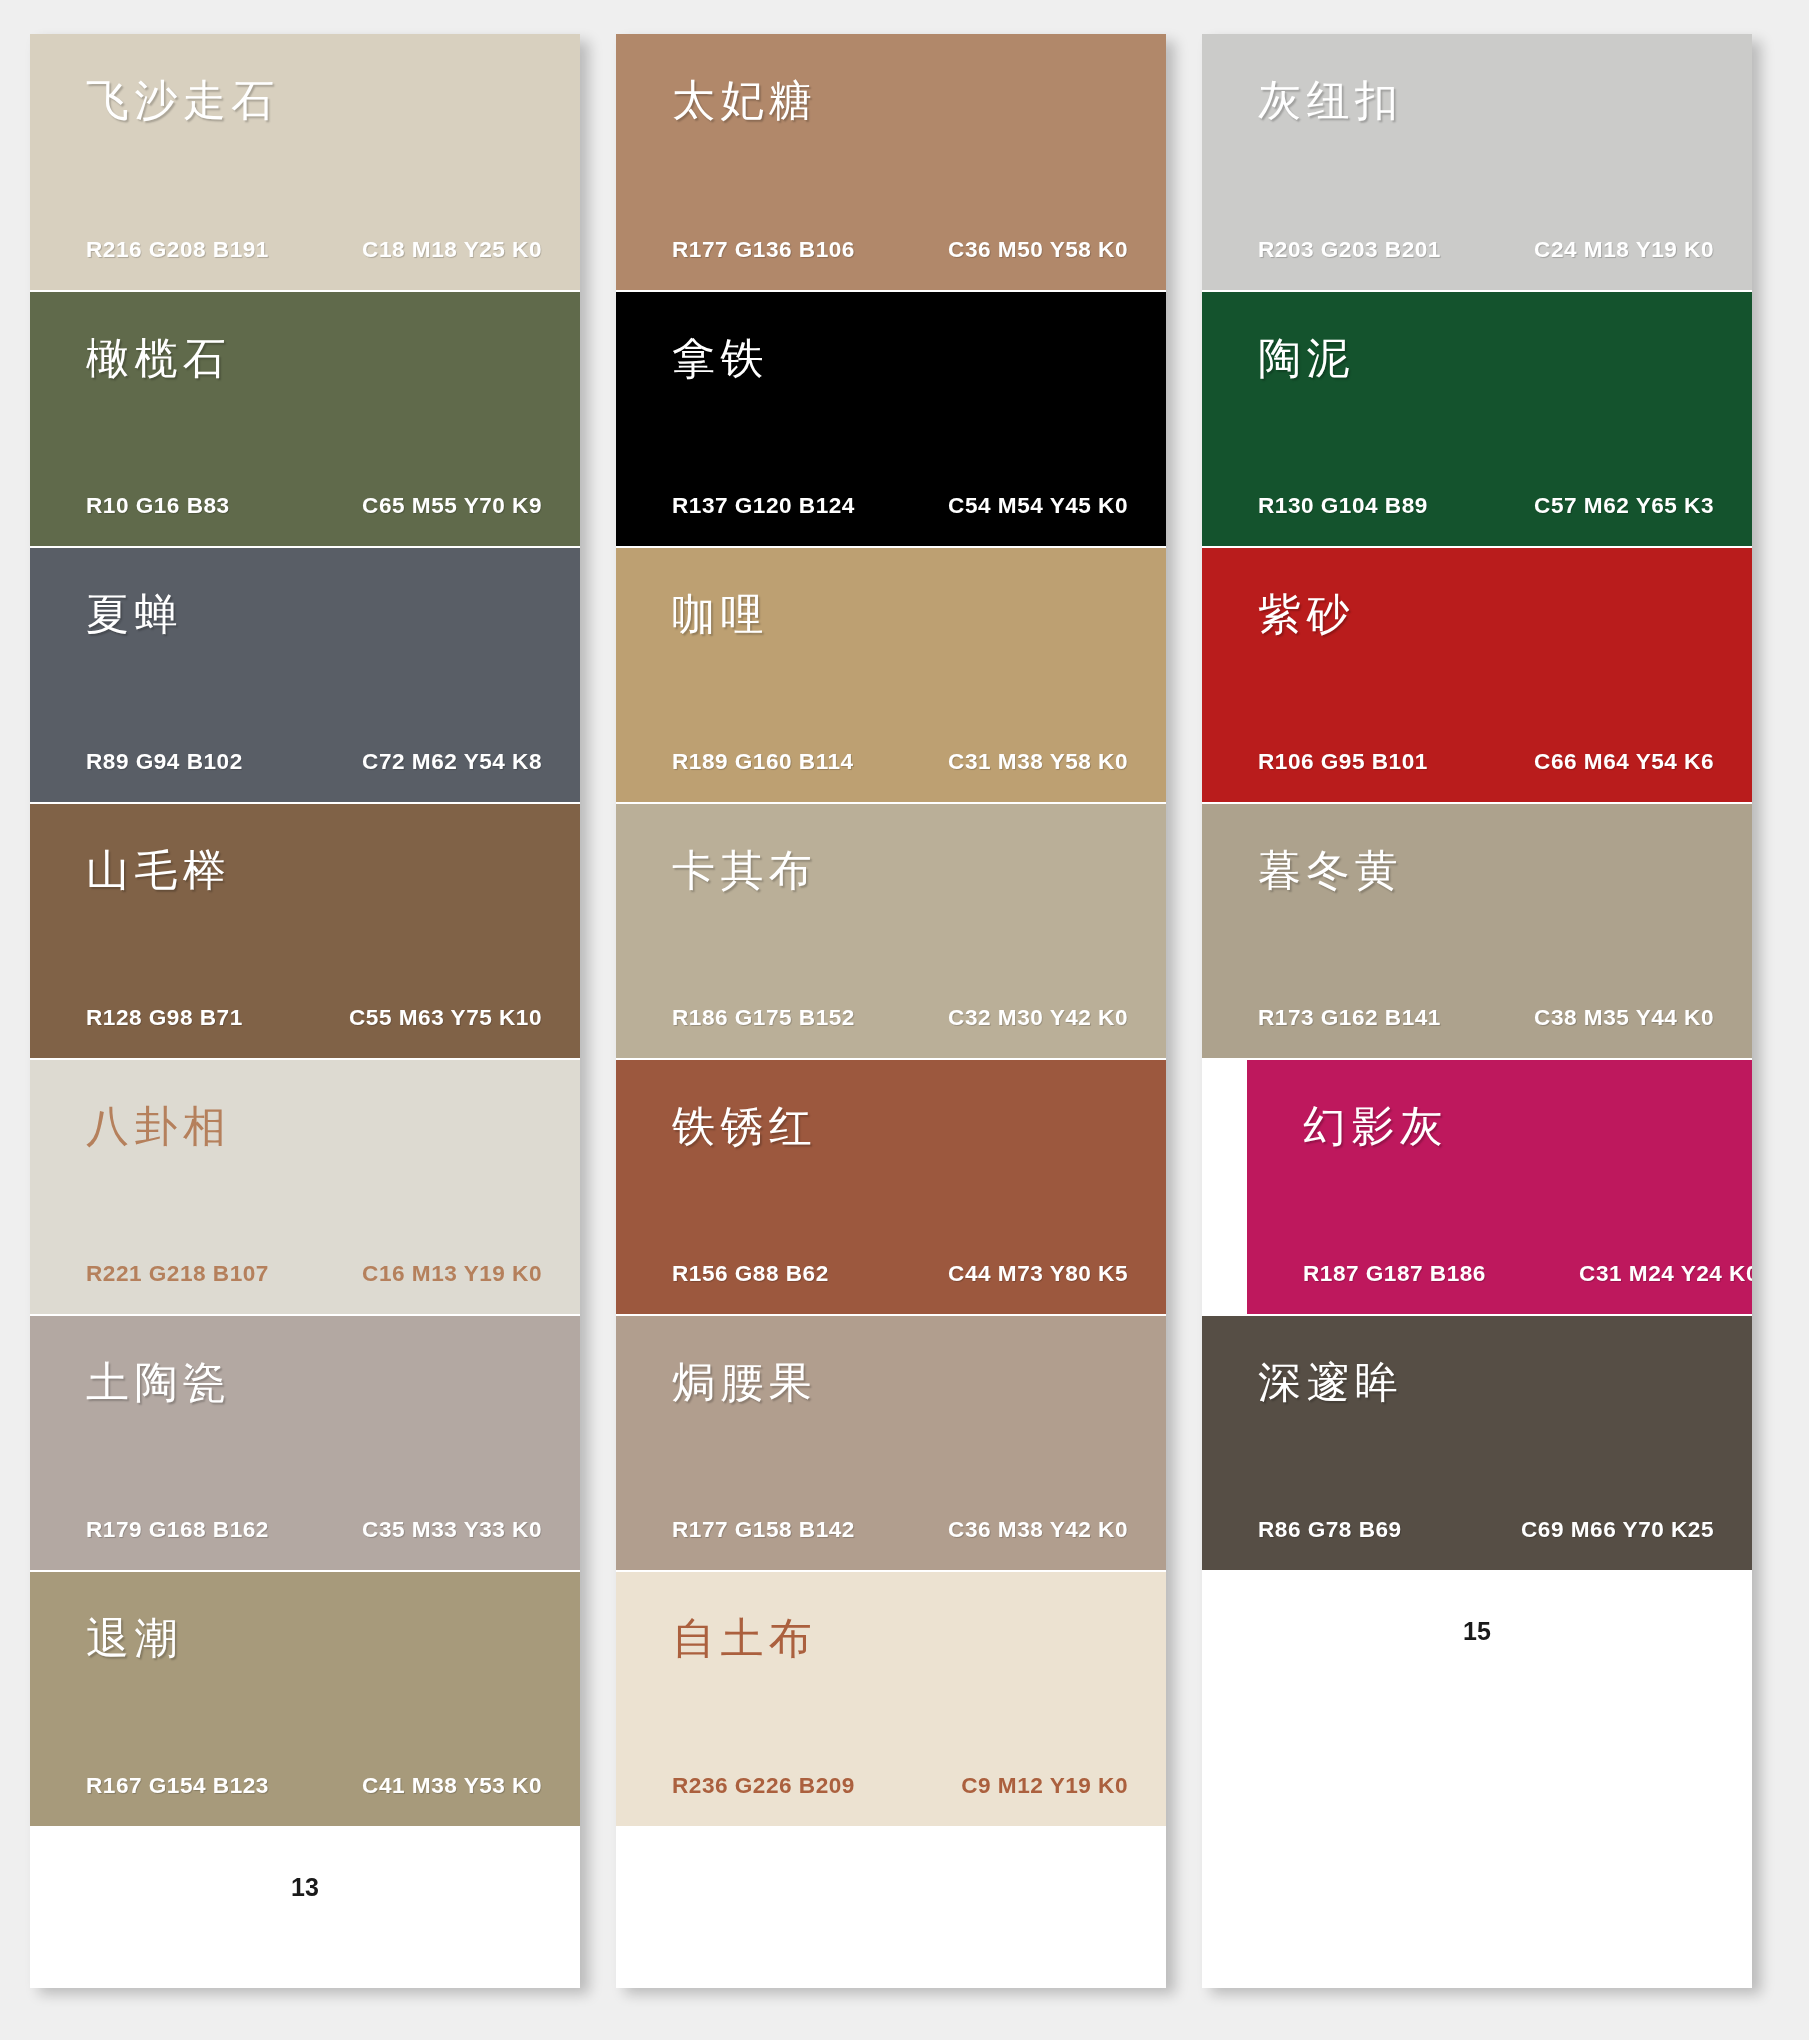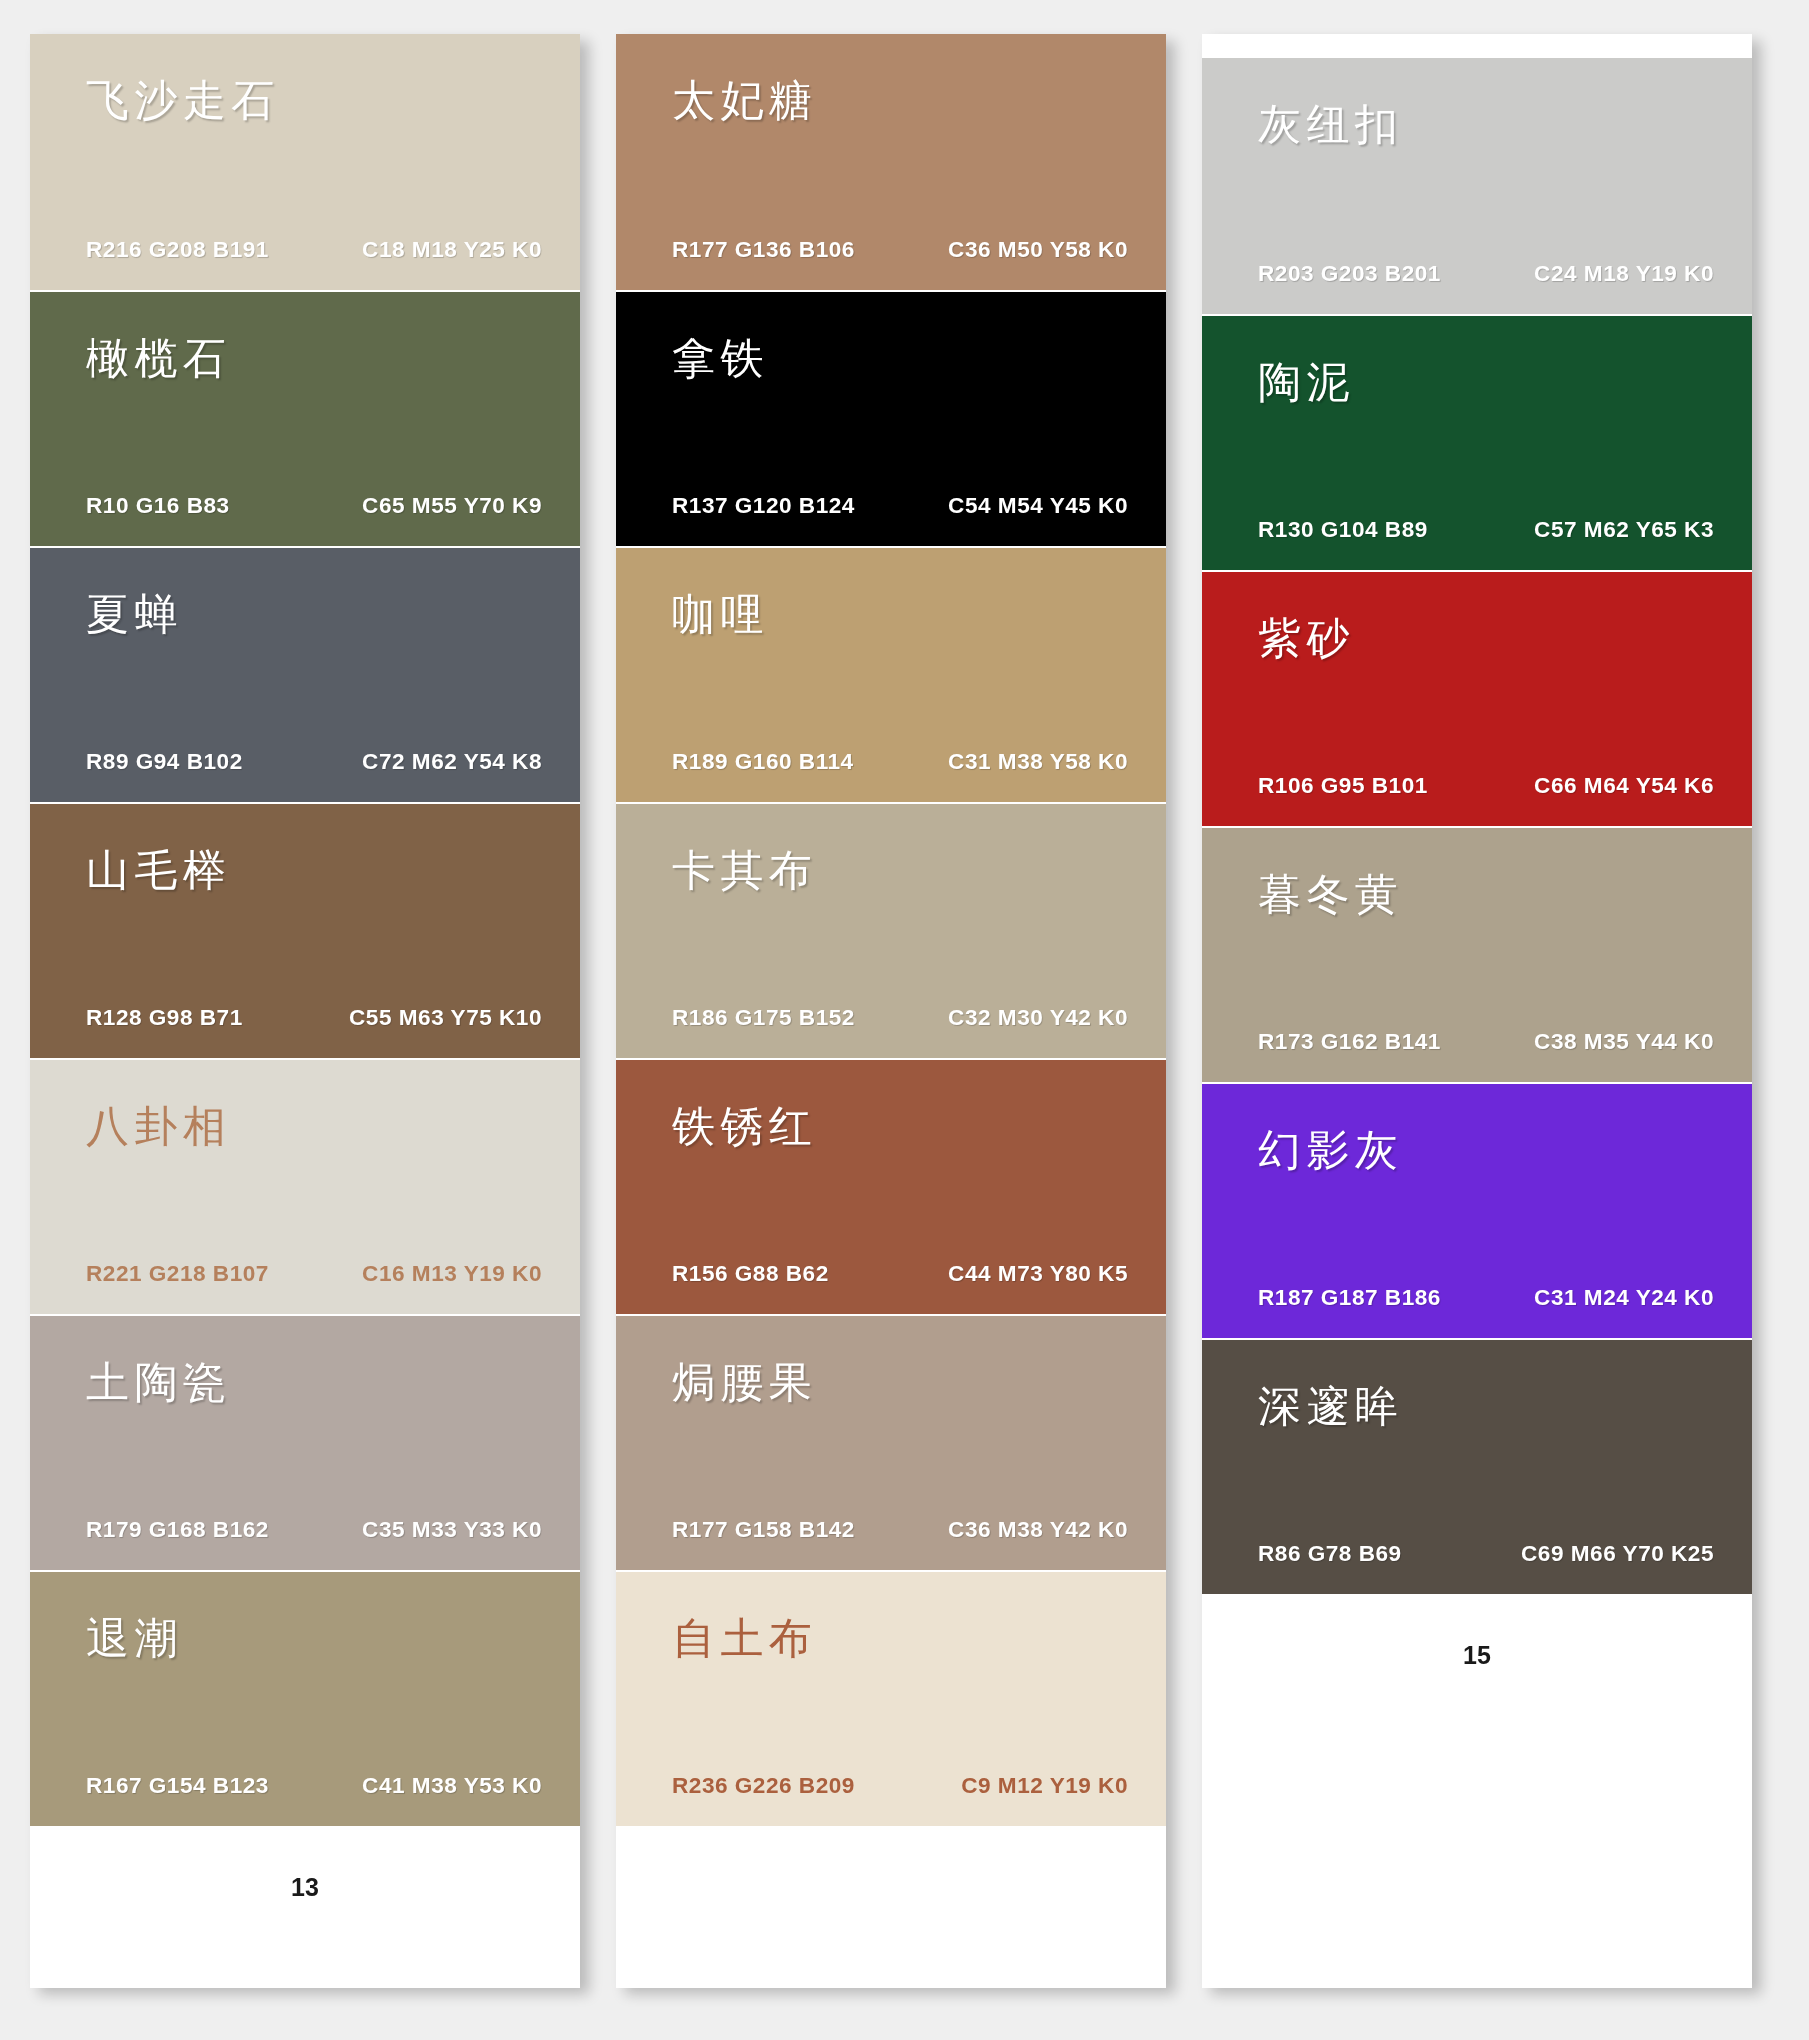--- a/index.html
+++ b/index.html
@@ -203,21 +203,21 @@
           <div class="swatch-name" style="color: rgb(171, 96, 62); text-shadow: none;">自土布</div>
           <div class="swatch-values" style="color: rgb(171, 96, 62); text-shadow: none;">
             <span class="rgb">R236 G226 B209</span>
             <span class="cmyk">C9 M12 Y19 K0</span>
           </div>
         </div>
       </div>
     </div>
     <div class="card">
       <div class="swatches">
-        <div class="swatch" style="background: rgb(203, 203, 201); margin-top: 24px;">
+        <div class="swatch" style="background: rgb(203, 203, 201);">
           <div class="swatch-name" style="color: rgb(255, 255, 255);">灰纽扣</div>
           <div class="swatch-values" style="color: rgb(255, 255, 255);">
             <span class="rgb">R203 G203 B201</span>
             <span class="cmyk">C24 M18 Y19 K0</span>
           </div>
         </div>
         <div class="swatch" style="background: #14532d;">
           <div class="swatch-name" style="color: rgb(255, 255, 255);">陶泥</div>
           <div class="swatch-values" style="color: rgb(255, 255, 255); gap: 28px;">
             <span class="rgb">R130 G104 B89</span>
@@ -231,21 +231,21 @@
             <span class="cmyk">C66 M64 Y54 K6</span>
           </div>
         </div>
         <div class="swatch" style="background: rgb(173, 162, 141);">
           <div class="swatch-name" style="color: rgb(255, 255, 255);">暮冬黄</div>
           <div class="swatch-values" style="color: rgb(255, 255, 255);">
             <span class="rgb">R173 G162 B141</span>
             <span class="cmyk">C38 M35 Y44 K0</span>
           </div>
         </div>
-        <div class="swatch" style="background: #6d28d9;">
+        <div class="swatch" style="background: #be185d; margin-left: 45px;">
           <div class="swatch-name" style="color: rgb(255, 255, 255);">幻影灰</div>
           <div class="swatch-values" style="color: rgb(255, 255, 255);">
             <span class="rgb">R187 G187 B186</span>
             <span class="cmyk">C31 M24 Y24 K0</span>
           </div>
         </div>
         <div class="swatch" style="background: rgb(86, 78, 69);">
           <div class="swatch-name" style="color: rgb(255, 255, 255);">深邃眸</div>
           <div class="swatch-values" style="color: rgb(255, 255, 255);">
             <span class="rgb">R86 G78 B69</span>

